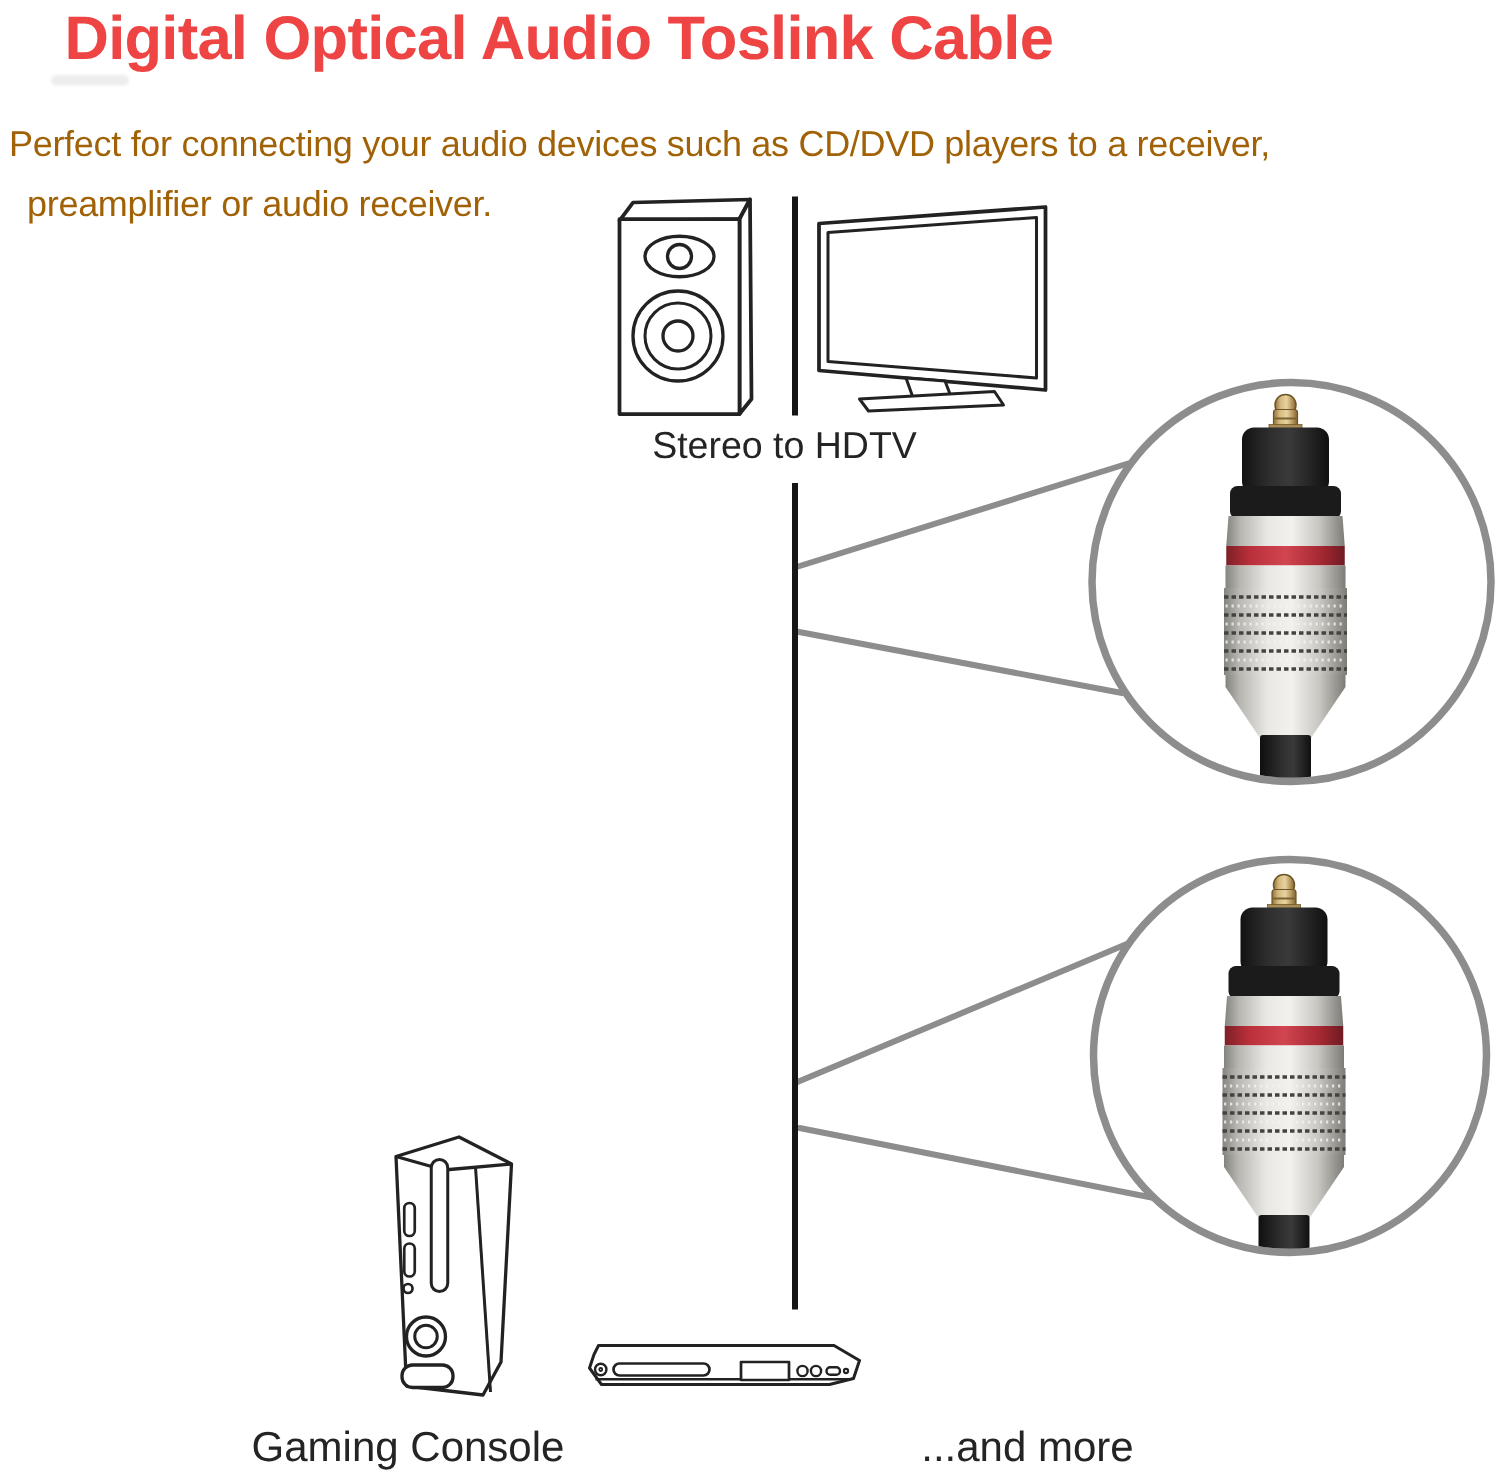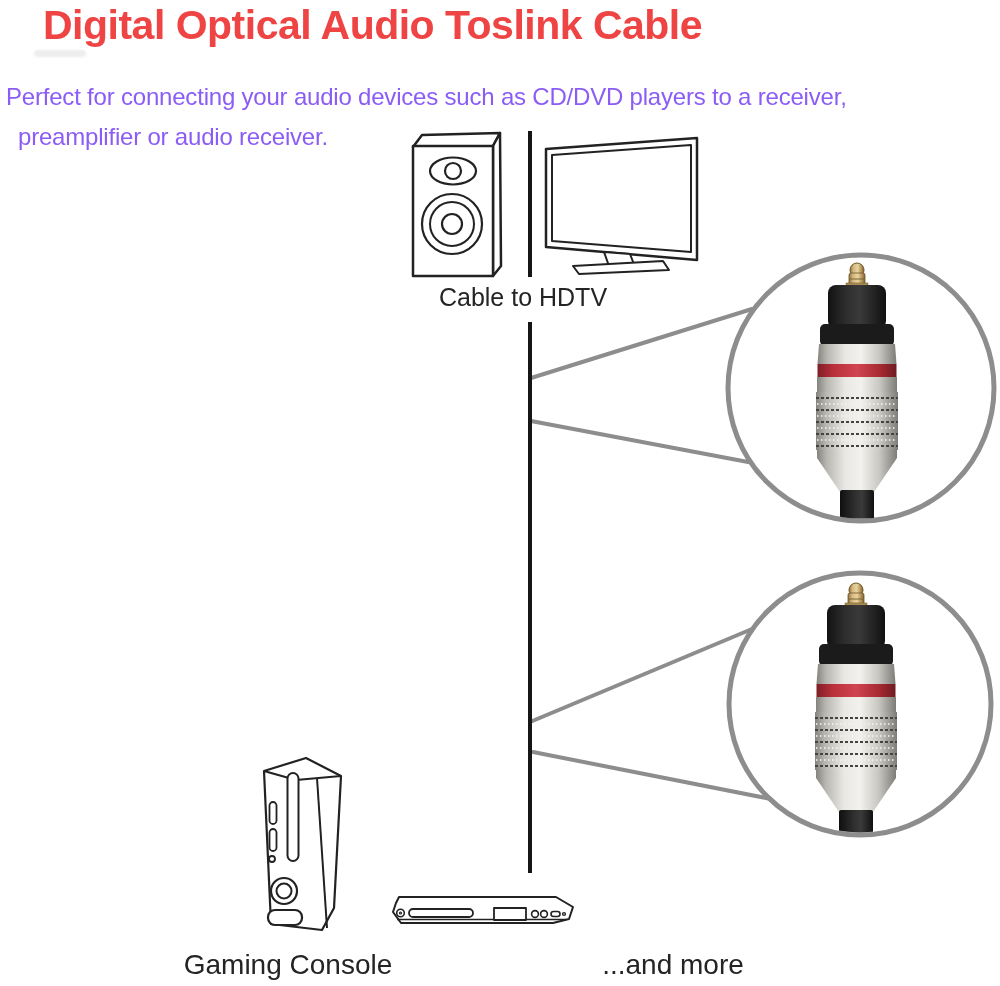--- a/index.html
+++ b/index.html
@@ -5,28 +5,28 @@
   html,body{margin:0;padding:0;background:#fff;}
   #stage{
     position:relative;width:1000px;height:986px;background:#ffffff;
     font-family:"Liberation Sans",sans-serif;color:#1f1f1f;overflow:hidden;
   }
   .abs{position:absolute;}
   #title{
     top:2px;left:0;width:1000px;text-align:left;
     font-size:41px;font-weight:700;letter-spacing:-0.5px;color:#ef4444;padding-left:43px;
   }
-  .desc{font-size:24px;letter-spacing:-0.2px;color:#8b5cf6;white-space:nowrap;}
+  .desc{font-size:24px;letter-spacing:-0.2px;color:#a16207;white-space:nowrap;}
   #desc-line1{top:83px;left:6px;}
   #desc-line2{top:123px;left:18px;}
   #stereo-label{top:283px;left:393px;width:260px;text-align:center;font-size:25px;color:#242424;}
   .dev-label{top:949px;font-size:28px;color:#242424;text-align:center;width:240px;}
-  #label-console{left:168px;}
+  #label-console{left:152px;}
   #label-dvd{left:363px;}
-  #label-more{left:553px;}
+  #label-more{left:565px;}
   #smudge{top:50px;left:34px;width:52px;height:7px;background:#ededed;border-radius:4px;filter:blur(1px);}
   svg{position:absolute;top:0;left:0;}
 </style>
 </head>
 <body>
 
 <div id="stage">
 
   <div id="smudge" class="abs"></div>
 
@@ -173,18 +173,18 @@
       <circle cx="400.5" cy="913" r="1" stroke-width="1.2"></circle>
       <rect x="409" y="909" width="64" height="8" rx="4" stroke-width="1.8"></rect>
       <rect x="494" y="908" width="32" height="12" stroke-width="1.8"></rect>
       <circle cx="535" cy="914" r="3.4" stroke-width="1.6"></circle>
       <circle cx="544" cy="914" r="3.4" stroke-width="1.6"></circle>
       <rect x="551" y="911.5" width="9" height="5" rx="2.5" stroke-width="1.6"></rect>
       <circle cx="564" cy="914" r="1.4" stroke-width="1.4"></circle>
     </g>
   </svg>
 
-  <div id="stereo-label" class="abs">Cable to HDTV</div>
+  <div id="stereo-label" class="abs">Stereo to HDTV</div>
 
   <div id="label-console" class="abs dev-label">Gaming Console</div>
   <div id="label-more" class="abs dev-label">...and more</div>
 
 </div>
 
 </body></html>

